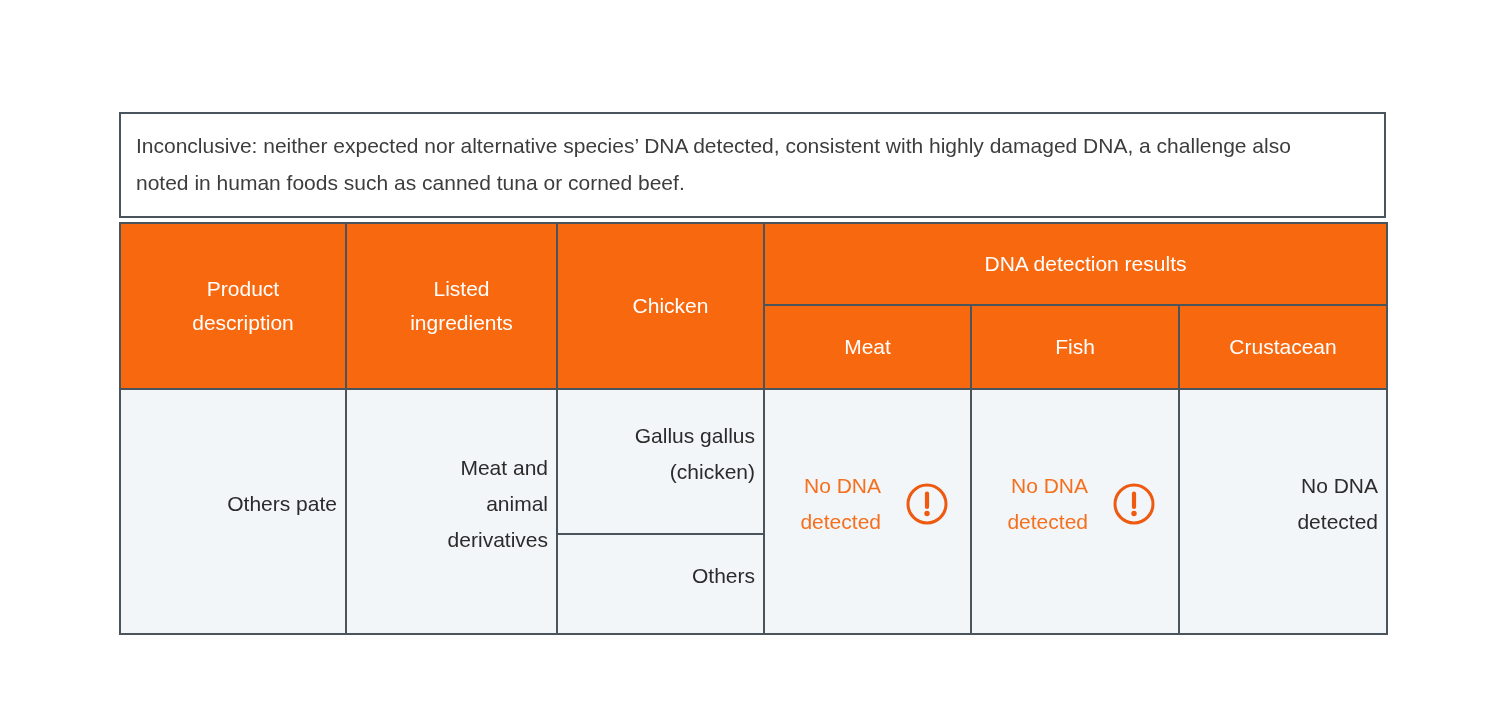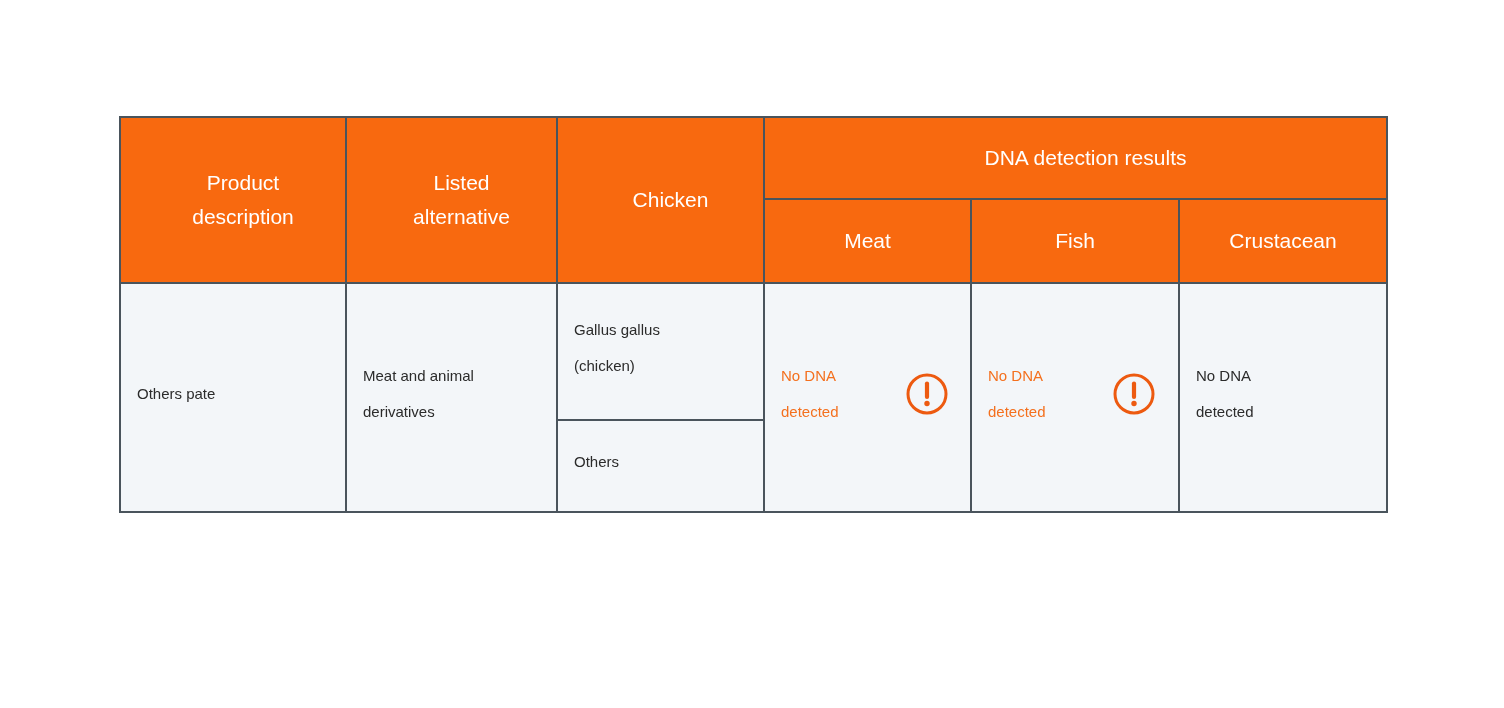--- a/index.html
+++ b/index.html
@@ -46,54 +46,57 @@
   table.results th .hwrap{display:inline-block;}
   th.hdr-narrow .hwrap{max-width:135px;}
   tr.r-hdr1 th{height:80px;padding-left:20px;}
   tr.r-hdr2 th{height:82px;}
   tr.r-body1 td{height:127px;}
   tr.r-body2 td{height:82px;margin-top:12px;}
 
   table.results td{
     background:var(--cell-bg);
     border:2px solid var(--border);
-    font-size:15px;line-height:36px;color:var(--body-text);
-    vertical-align:middle;text-align:left;
-    padding:0 8px 8px 16px;
+    font-size:21px;line-height:36px;color:var(--body-text);
+    vertical-align:middle;text-align:right;
+    padding:0 8px 16px 16px;
   }
   .celltext{display:inline-block;}
   .wrap-narrow{max-width:130px;}
   .wrap-mid{max-width:150px;}
   .wrap-result{max-width:100px;}
   .alert{color:var(--alert-text);}
   .result-wrap{display:flex;align-items:center;gap:24px;}
   .warn-svg{width:44px;height:44px;flex:none;display:block;}
 </style>
 </head>
 <body>
 
 <div class="page">
 
+  <div class="note">
+    <span class="note-text">Inconclusive: neither expected nor alternative species’ DNA detected, consistent with highly damaged DNA, a challenge also noted in human foods such as canned tuna or corned beef.</span>
+  </div>
 
   <table class="results">
     <colgroup>
       <col style="width:226px">
       <col style="width:211px">
       <col style="width:207px">
       <col style="width:207px">
       <col style="width:208px">
       <col style="width:208px">
     </colgroup>
     <tbody>
         <tr class="r-hdr1">
       <th rowspan="2" class="hdr-narrow">
         <span class="hwrap">Product description</span>
       </th>
       <th rowspan="2" class="hdr-narrow">
-        <span class="hwrap">Listed alternative</span>
+        <span class="hwrap">Listed ingredients</span>
       </th>
       <th rowspan="2">
         <span class="hwrap">Chicken</span>
       </th>
       <th colspan="3">
         <span class="hwrap">DNA detection results</span>
       </th>
     </tr>
     <tr class="r-hdr2">
       <th>

